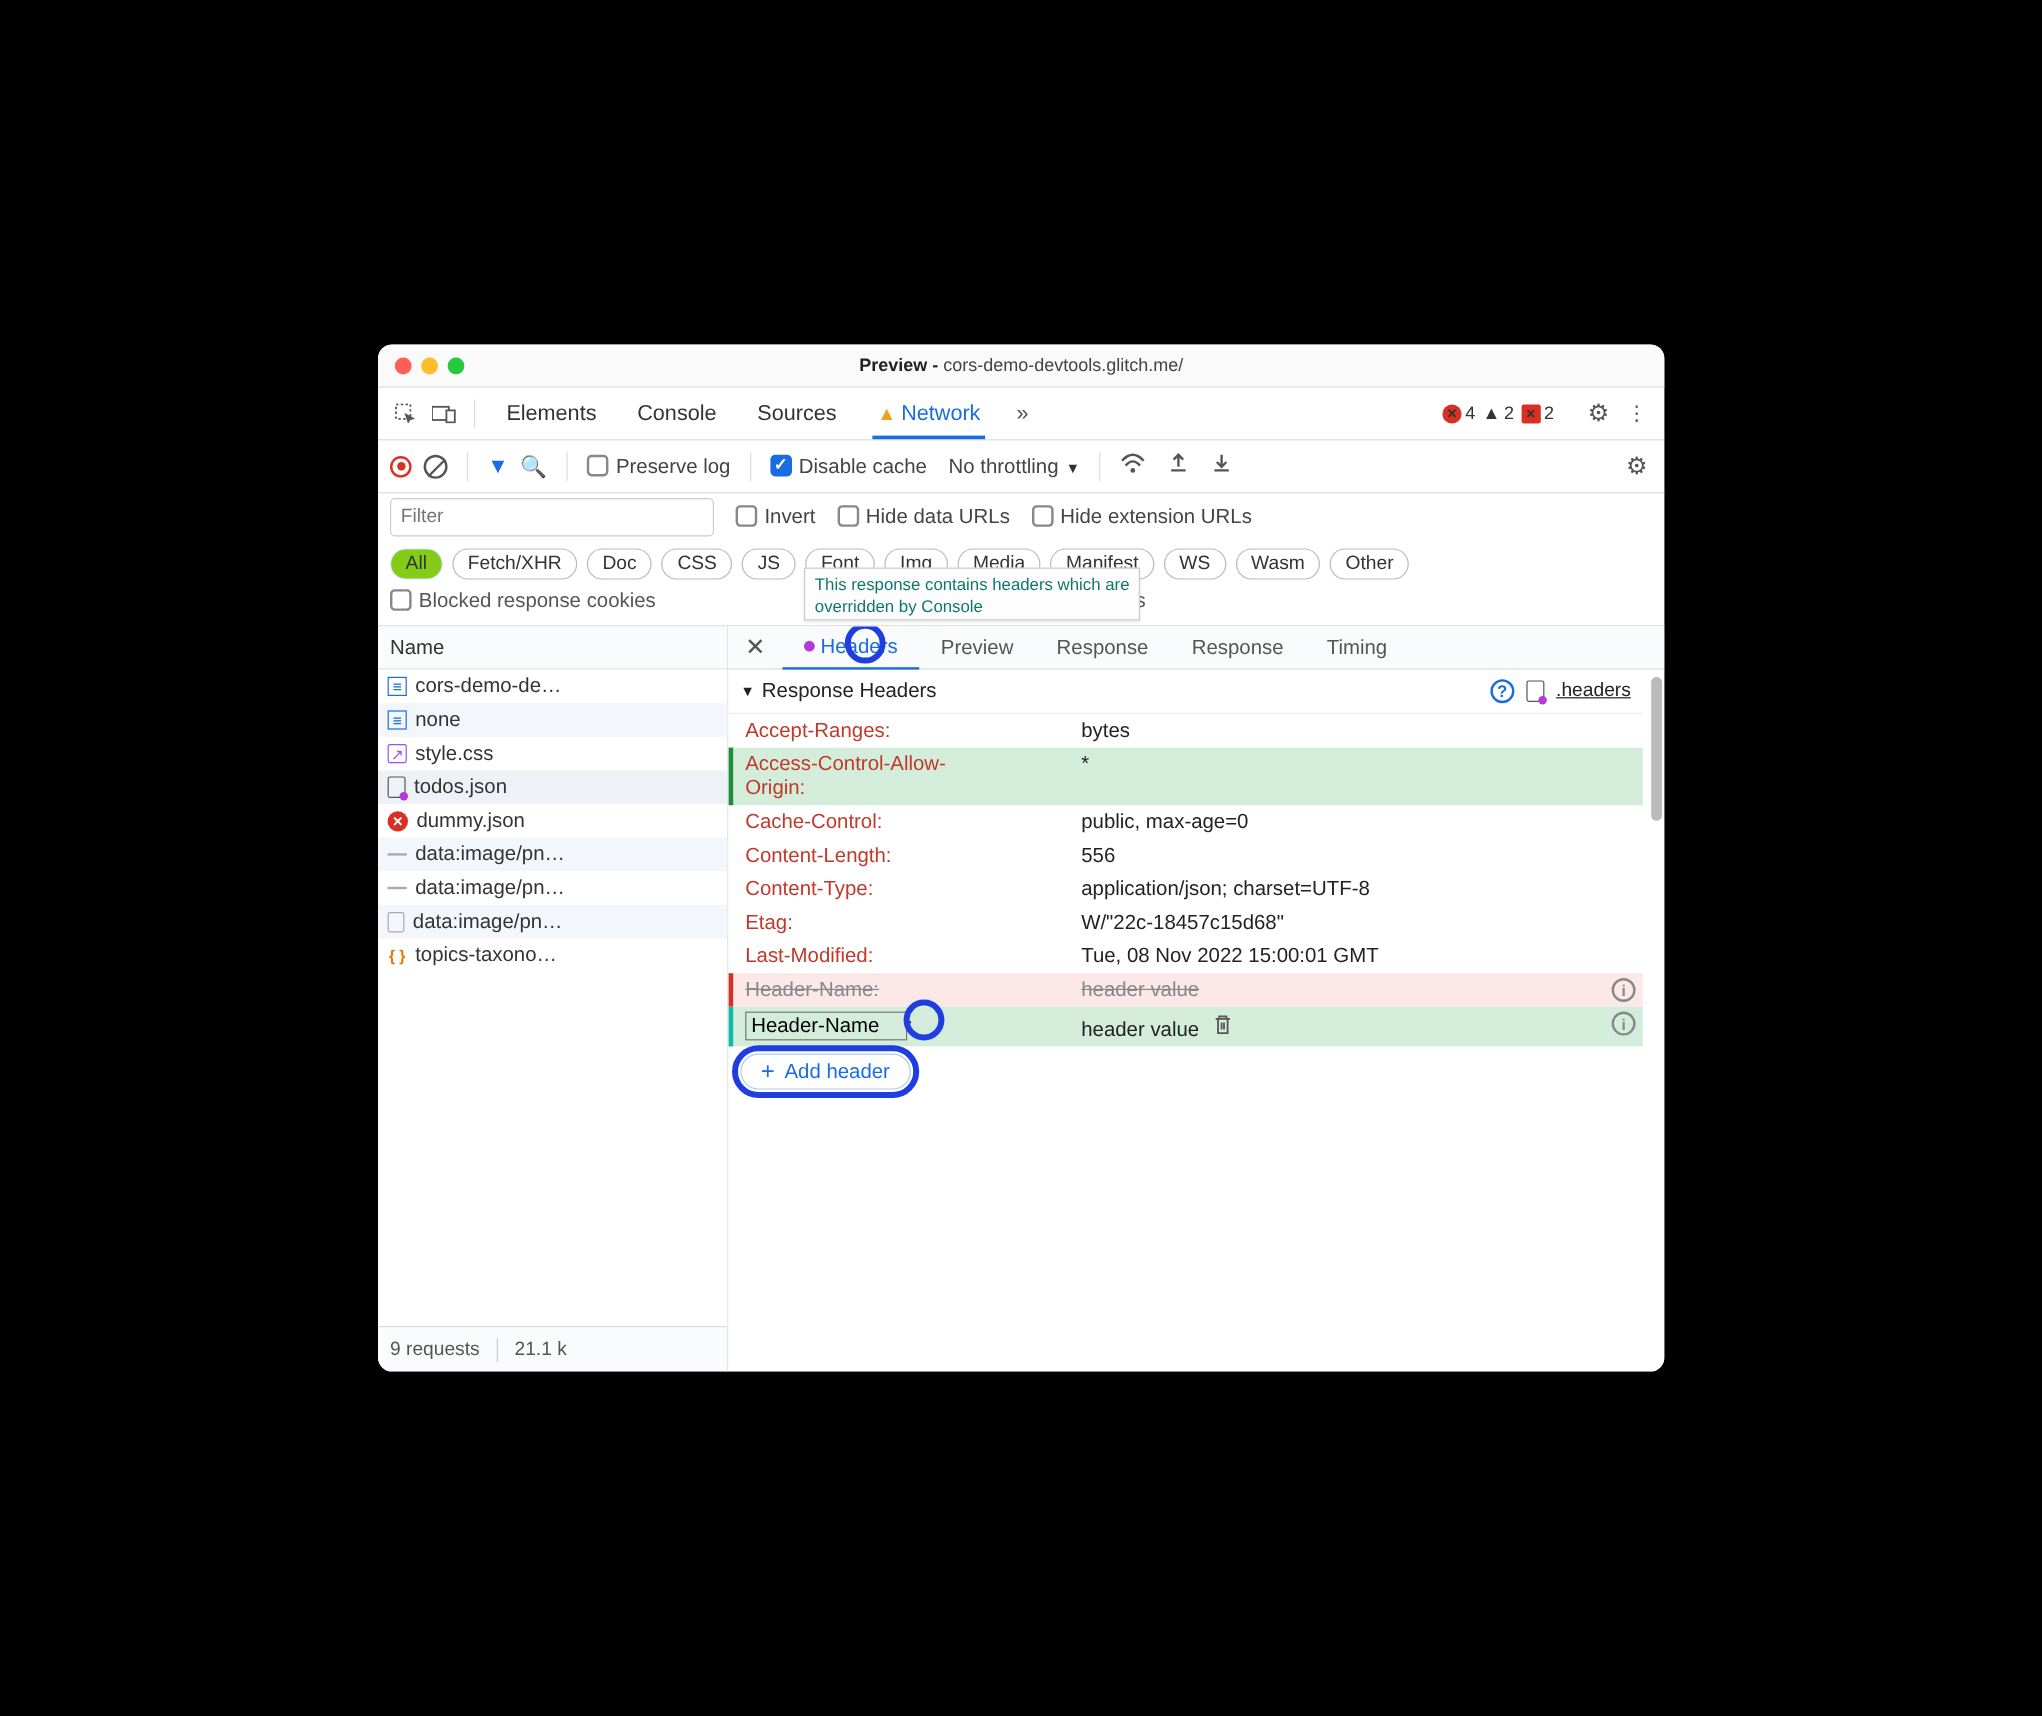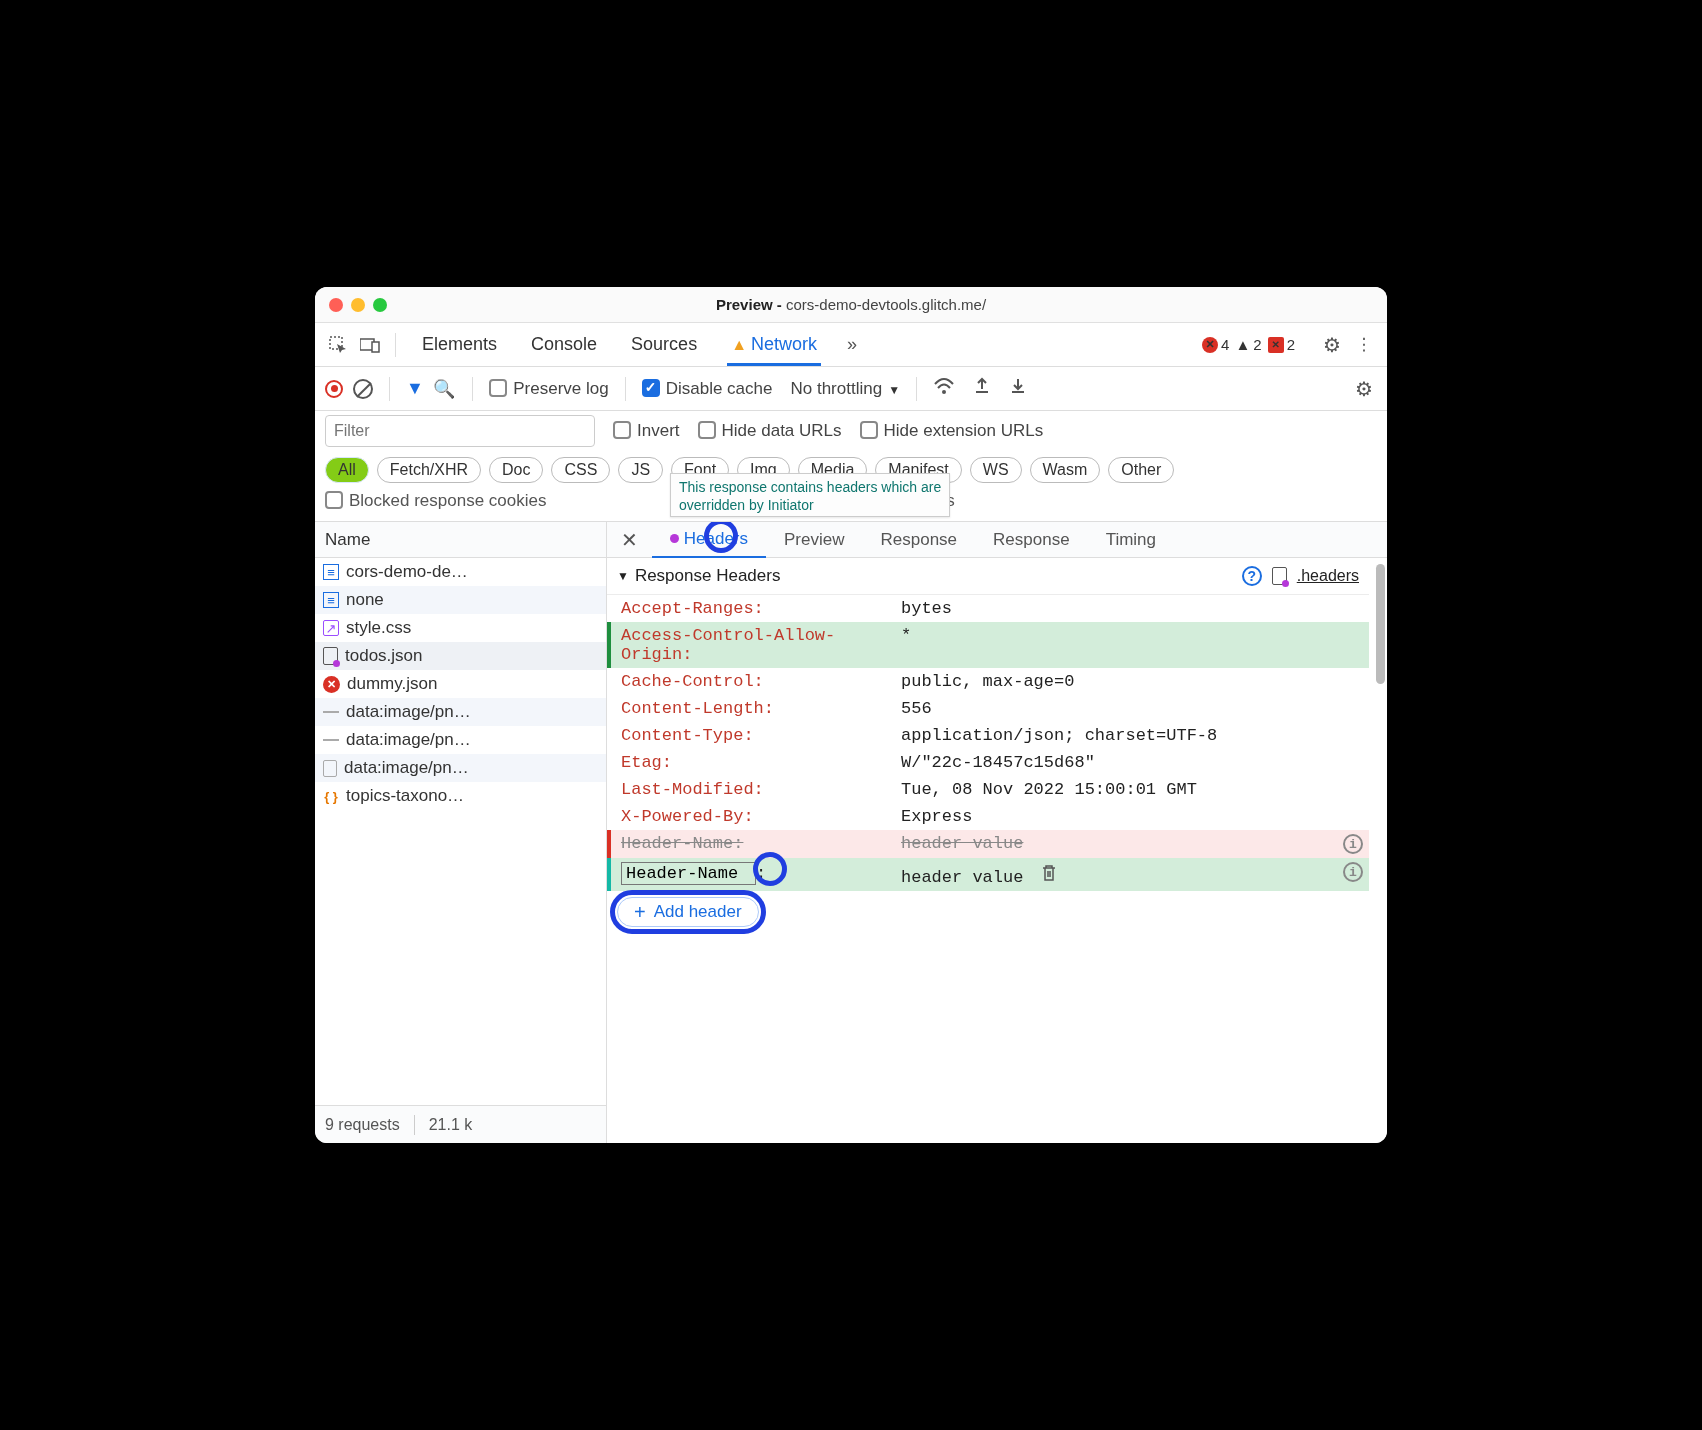--- a/index.html
+++ b/index.html
@@ -177,21 +177,21 @@
   }
   .sect-head .tri { margin-right:6px; font-size:12px;}
   .sect-head .right-links { margin-left:auto; display:flex; align-items:center; gap:10px; }
   .help-q { width:20px;height:20px;border:2px solid #1a6de0;border-radius:50%;color:#1a6de0;display:inline-flex;align-items:center;justify-content:center;font-size:14px;font-weight:bold;}
   .hdr-link { text-decoration:underline; color:#222; font-size:16px;}
   .hdr-link-icon { position:relative; width:15px;height:18px;border:1.5px solid #555;border-radius:2px;display:inline-block;}
   .hdr-link-icon::after{content:"";position:absolute;width:7px;height:7px;border-radius:50%;background:#b638d9;right:-3px;bottom:-3px;}
 
   .hdr-row {
     display:flex; align-items:flex-start; padding:4px 0 4px 14px;
-    font-family: Liberation Mono, monospace; font-size:17px;
+    font-family: Liberation Sans, sans-serif; font-size:17px;
   }
   .hdr-row .hname { color:#c0392b; width:280px; flex-shrink:0; }
   .hdr-row .hval { color:#222; flex:1; }
   .hdr-row.green { background:#d3edda; border-left:4px solid #1e8e3e; padding-left:10px;}
   .hdr-row.green-new { background:#d3edda; border-left:4px solid #14b8a6; padding-left:10px;justify-content:center;}
   .hdr-row.red { background:#fce8e8; border-left:4px solid #d93025; padding-left:10px;}
   .hdr-row.red .hname, .hdr-row.red .hval { color:#888; text-decoration:line-through;}
   .info-i { margin-left:auto; width:20px;height:20px;border:2px solid #888;border-radius:50%;color:#888;display:inline-flex;align-items:center;justify-content:center;font-size:13px;font-weight:bold;margin-right:6px;}
   .green-new .hname { color:#222;}
   .green-new input.hn {
@@ -333,21 +333,21 @@
     <span class="pill">WS</span>
     <span class="pill">Wasm</span>
     <span class="pill">Other</span>
   </div>
 
   <div class="blocked-row">
     <span><span class="cbx"></span><span>Blocked response cookies</span></span>
     <span style="margin-left:300px;"><span>arty requests</span></span>
     <div class="tooltip">
       <div>This response contains headers which are</div>
-      <div>overridden by Initiator</div>
+      <div>overridden by Console</div>
     </div>
   </div>
 
   <div class="main">
 
     <div class="names-col">
       <div class="names-head">Name</div>
       <div class="name-list">
         <div class="nrow">
             <span class="nicon doc">≡</span>
@@ -441,24 +441,20 @@
             <span class="hval">application/json; charset=UTF-8</span>
           </div>
         <div class="hdr-row">
             <span class="hname">Etag:</span>
             <span class="hval">W/"22c-18457c15d68"</span>
           </div>
         <div class="hdr-row">
             <span class="hname">Last-Modified:</span>
             <span class="hval">Tue, 08 Nov 2022 15:00:01 GMT</span>
           </div>
-        <div class="hdr-row">
-            <span class="hname">X-Powered-By:</span>
-            <span class="hval">Express</span>
-          </div>
         <div class="hdr-row red">
             <span class="hname">Header-Name:</span>
             <span class="hval">header value</span>
             <span class="info-i">i</span>
           </div>
         <div class="hdr-row green-new" style="position:relative;">
           <span class="hname"><input class="hn" value="Header-Name" style="">:</span>
           <span class="hval"><span class="hval-text">header value</span>
             <span class="trash-btn">
               <svg width="16" height="18" viewBox="0 0 16 18">

